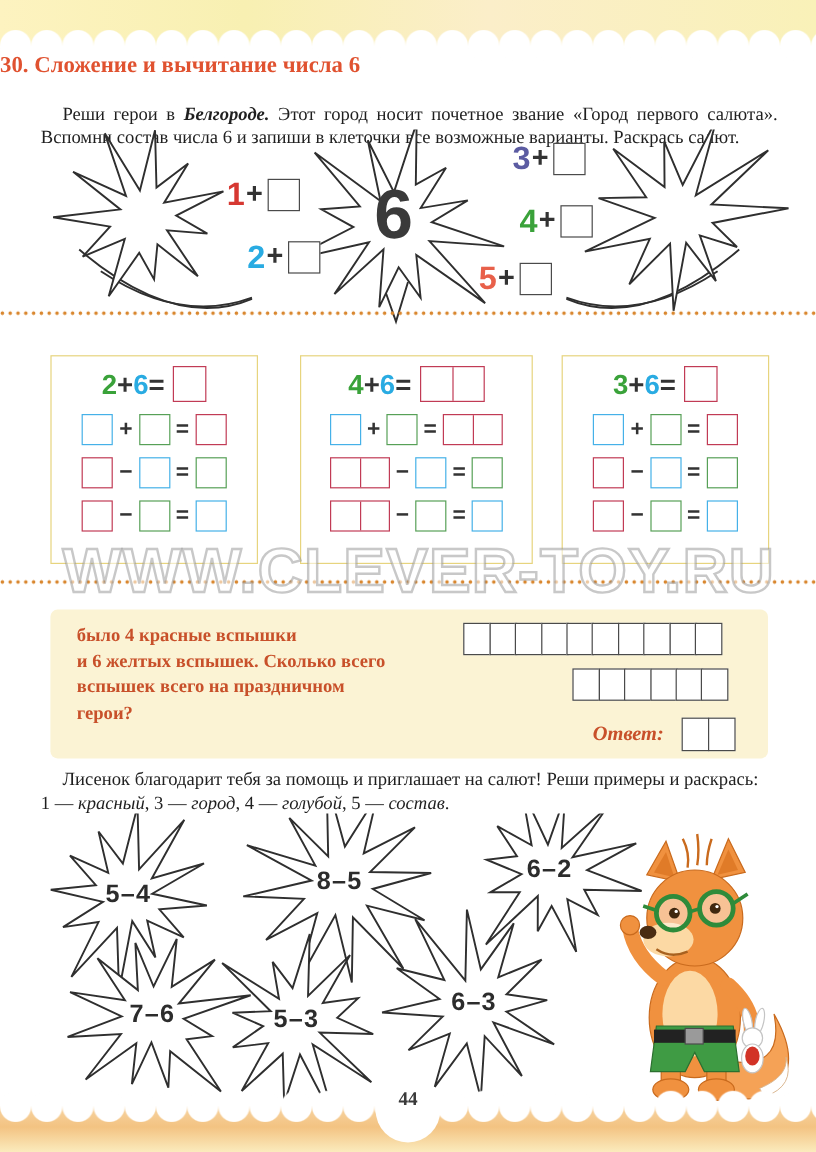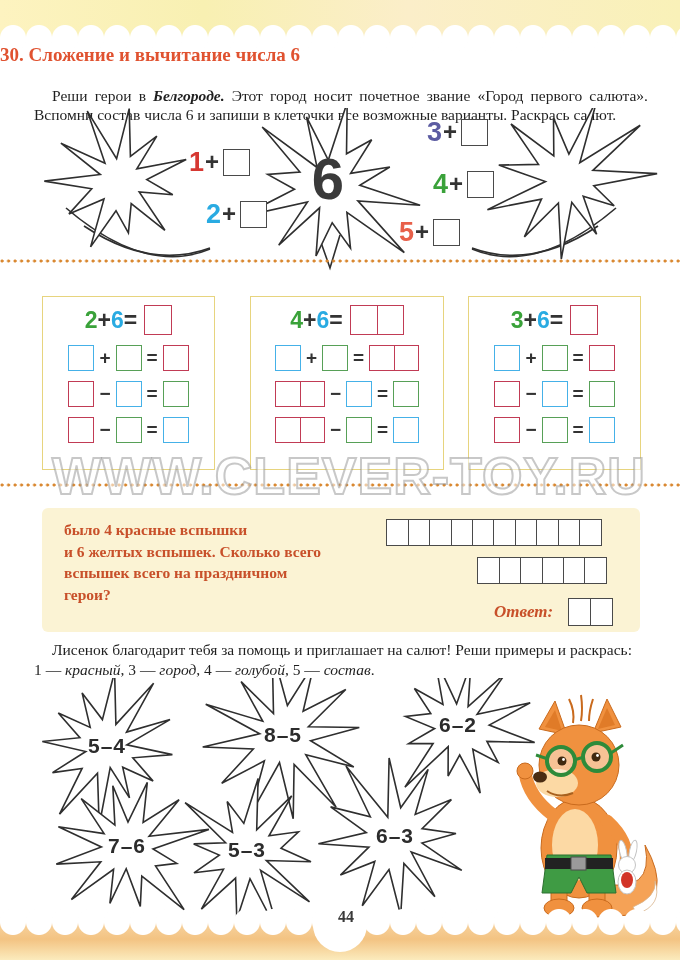--- a/index.html
+++ b/index.html
@@ -10,21 +10,21 @@
     background:linear-gradient(90deg,#fdf3c0,#f8f0b2 30%,#fbeec9 60%,#f9f1b8);}
   .scallop-top{position:absolute;left:0;top:25px;width:680px;height:26px;
     background-image:radial-gradient(circle at 13px 13px,#ffffff 12.5px,rgba(0,0,0,0) 13.5px);
     background-size:26px 26px;}
   .band-bottom{position:absolute;left:0;top:922px;width:680px;height:38px;
     background:linear-gradient(#f7d3a0,#f3c382 45%,#fbebbd);}
   .scallop-bottom{position:absolute;left:0;top:909px;width:680px;height:26px;
     background-image:radial-gradient(circle at 13px 13px,#ffffff 12.5px,rgba(0,0,0,0) 13.5px);
     background-size:26px 26px;}
   .page-badge{position:absolute;left:313px;top:898px;width:54px;height:54px;border-radius:50%;background:#fff;}
-  .page-num{position:absolute;left:300px;top:908px;width:54px;text-align:right;
+  .page-num{position:absolute;left:313px;top:908px;width:54px;text-align:center;
     font:bold 16px "Liberation Serif",serif;color:#3a3a3a;}
   
   .title{position:absolute;left:0;top:44px;width:680px;text-align:left;
     font:bold 19px "Liberation Serif",serif;color:#e05230;}
   .intro{position:absolute;left:34px;top:70px;width:614px;
     font:15.5px/19.5px "Liberation Serif",serif;color:#1f1f1f;text-align:justify;text-indent:18px;}
   .intro b i{font-weight:bold;}
   .instr{position:absolute;left:34px;width:614px;font:15.5px "Liberation Serif",serif;color:#1f1f1f;text-indent:18px;}
   .dotted{position:absolute;left:0;width:680px;height:4px;
     background-image:radial-gradient(circle at 2px 2px,#d9872f 1.3px,rgba(0,0,0,0) 1.8px);

